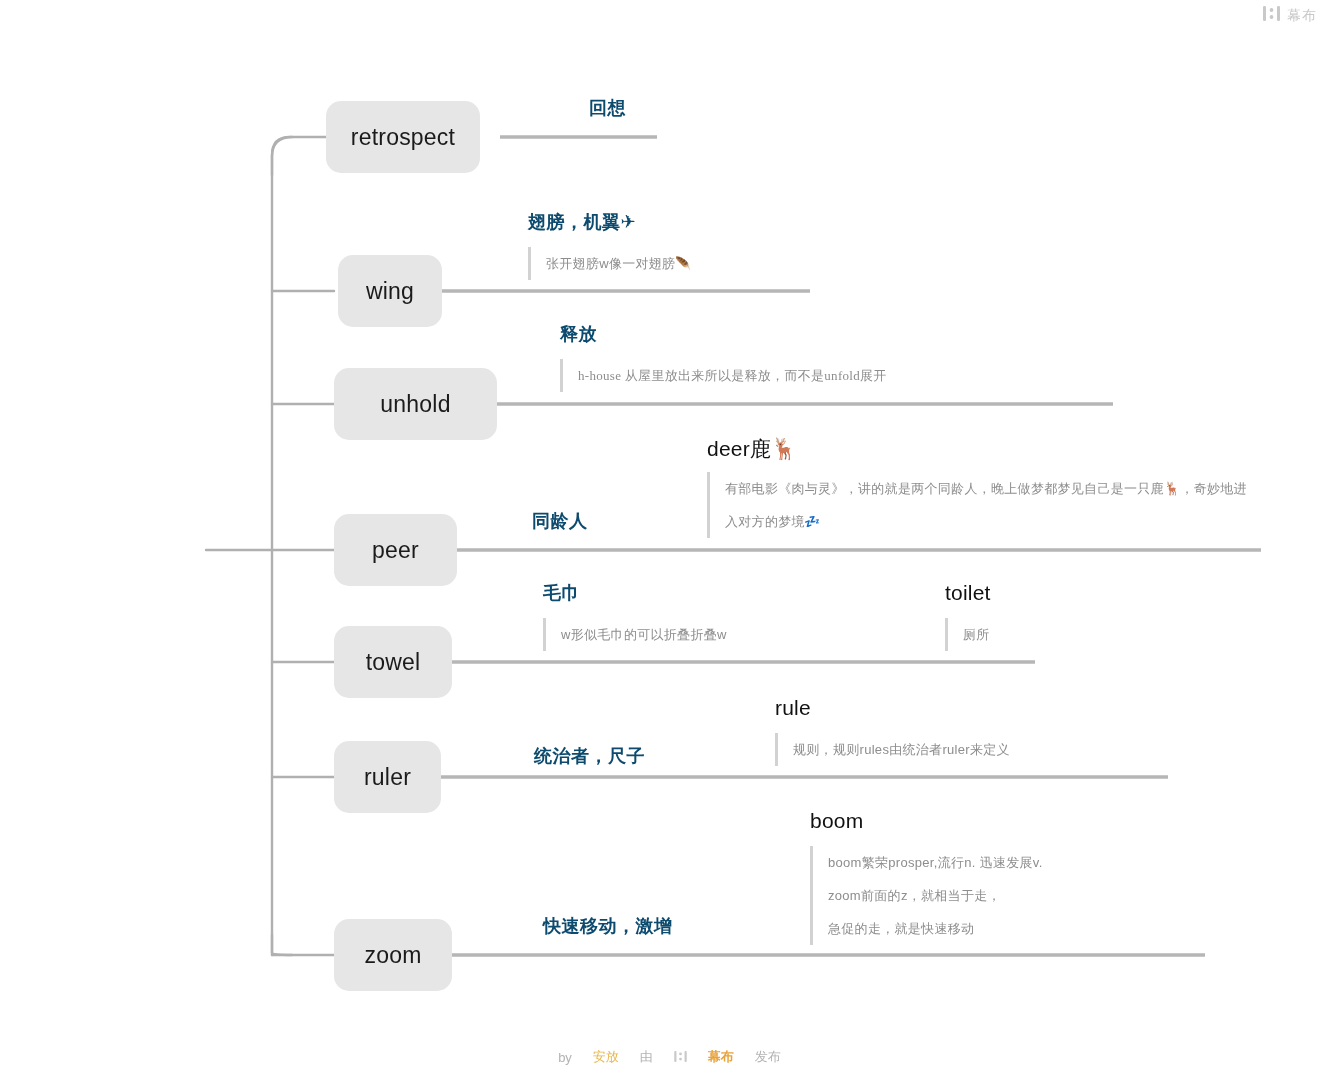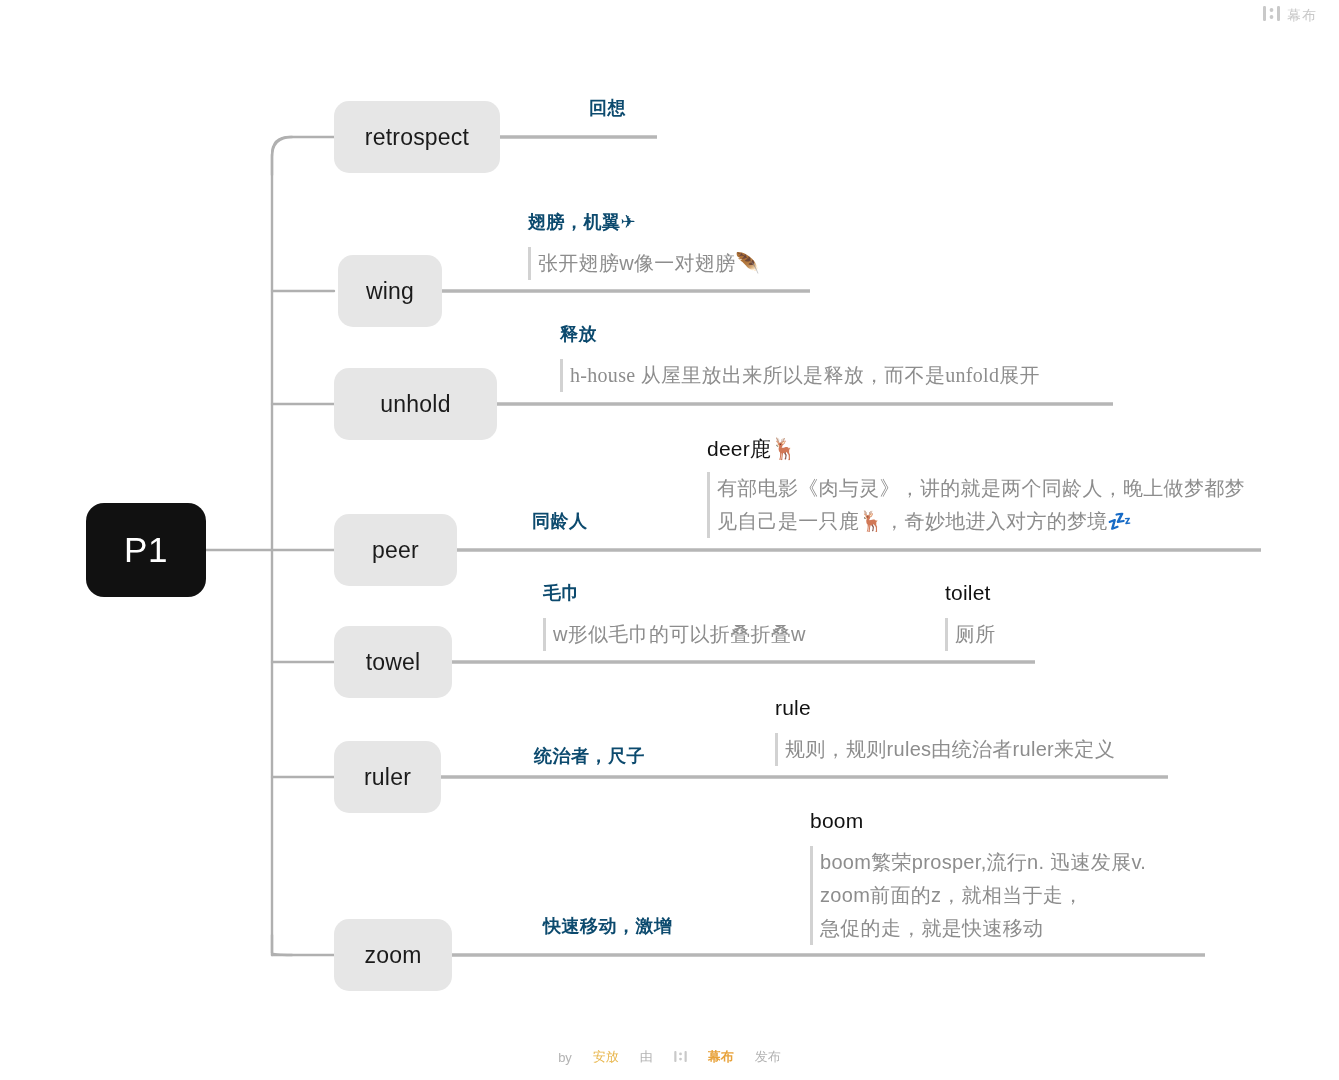--- a/index.html
+++ b/index.html
@@ -42,22 +42,22 @@
   
   .cn-label{
     position:absolute;color:#0c4a6e;font-size:18px;font-weight:bold;
     white-space:nowrap;letter-spacing:.5px;
   }
   .en-head{
     position:absolute;color:#111111;font-size:21px;
     white-space:nowrap;letter-spacing:.2px;
   }
   .note{
-    position:absolute;color:#8d8d8d;font-size:20px;
-    border-left:3px solid #d2d2d2;padding-left:7px;
+    position:absolute;color:#8d8d8d;font-size:13px;
+    border-left:3px solid #d2d2d2;padding-left:15px;
     line-height:33px;white-space:nowrap;letter-spacing:.3px;
   }
   .note.multi{white-space:normal;}
 
   
   .footer{
     position:absolute;left:0;right:0;bottom:14px;
     text-align:center;font-size:13px;color:#b3b3b3;
     display:flex;align-items:center;justify-content:center;gap:21px;
   }
@@ -107,25 +107,22 @@
       <path d="M500,137 H657"></path>
       <path d="M438,291 H810"></path>
       <path d="M470,404 H1113"></path>
       <path d="M441,550 H1261"></path>
       <path d="M452,662 H1035"></path>
       <path d="M441,777 H1168"></path>
       <path d="M452,955 H1205"></path>
     </g>
   </svg>
 
-  <div class="root-node">
-    <span>P1</span>
-  </div>
 
-  <div class="node" style="left:334px;top:101px;width:166px;">
+  <div class="node" style="left:326px;top:101px;width:154px;">
     <span>retrospect</span>
   </div>
   <div class="cn-label" style="left:589px;top:96px;">回想</div>
 
   <div class="node" style="left:338px;top:255px;width:104px;">
     <span>wing</span>
   </div>
   <div class="cn-label" style="left:528px;top:210px;">翅膀，机翼✈</div>
   <div class="note" style="left:528px;top:247px;">张开翅膀w像一对翅膀🪶</div>
 

